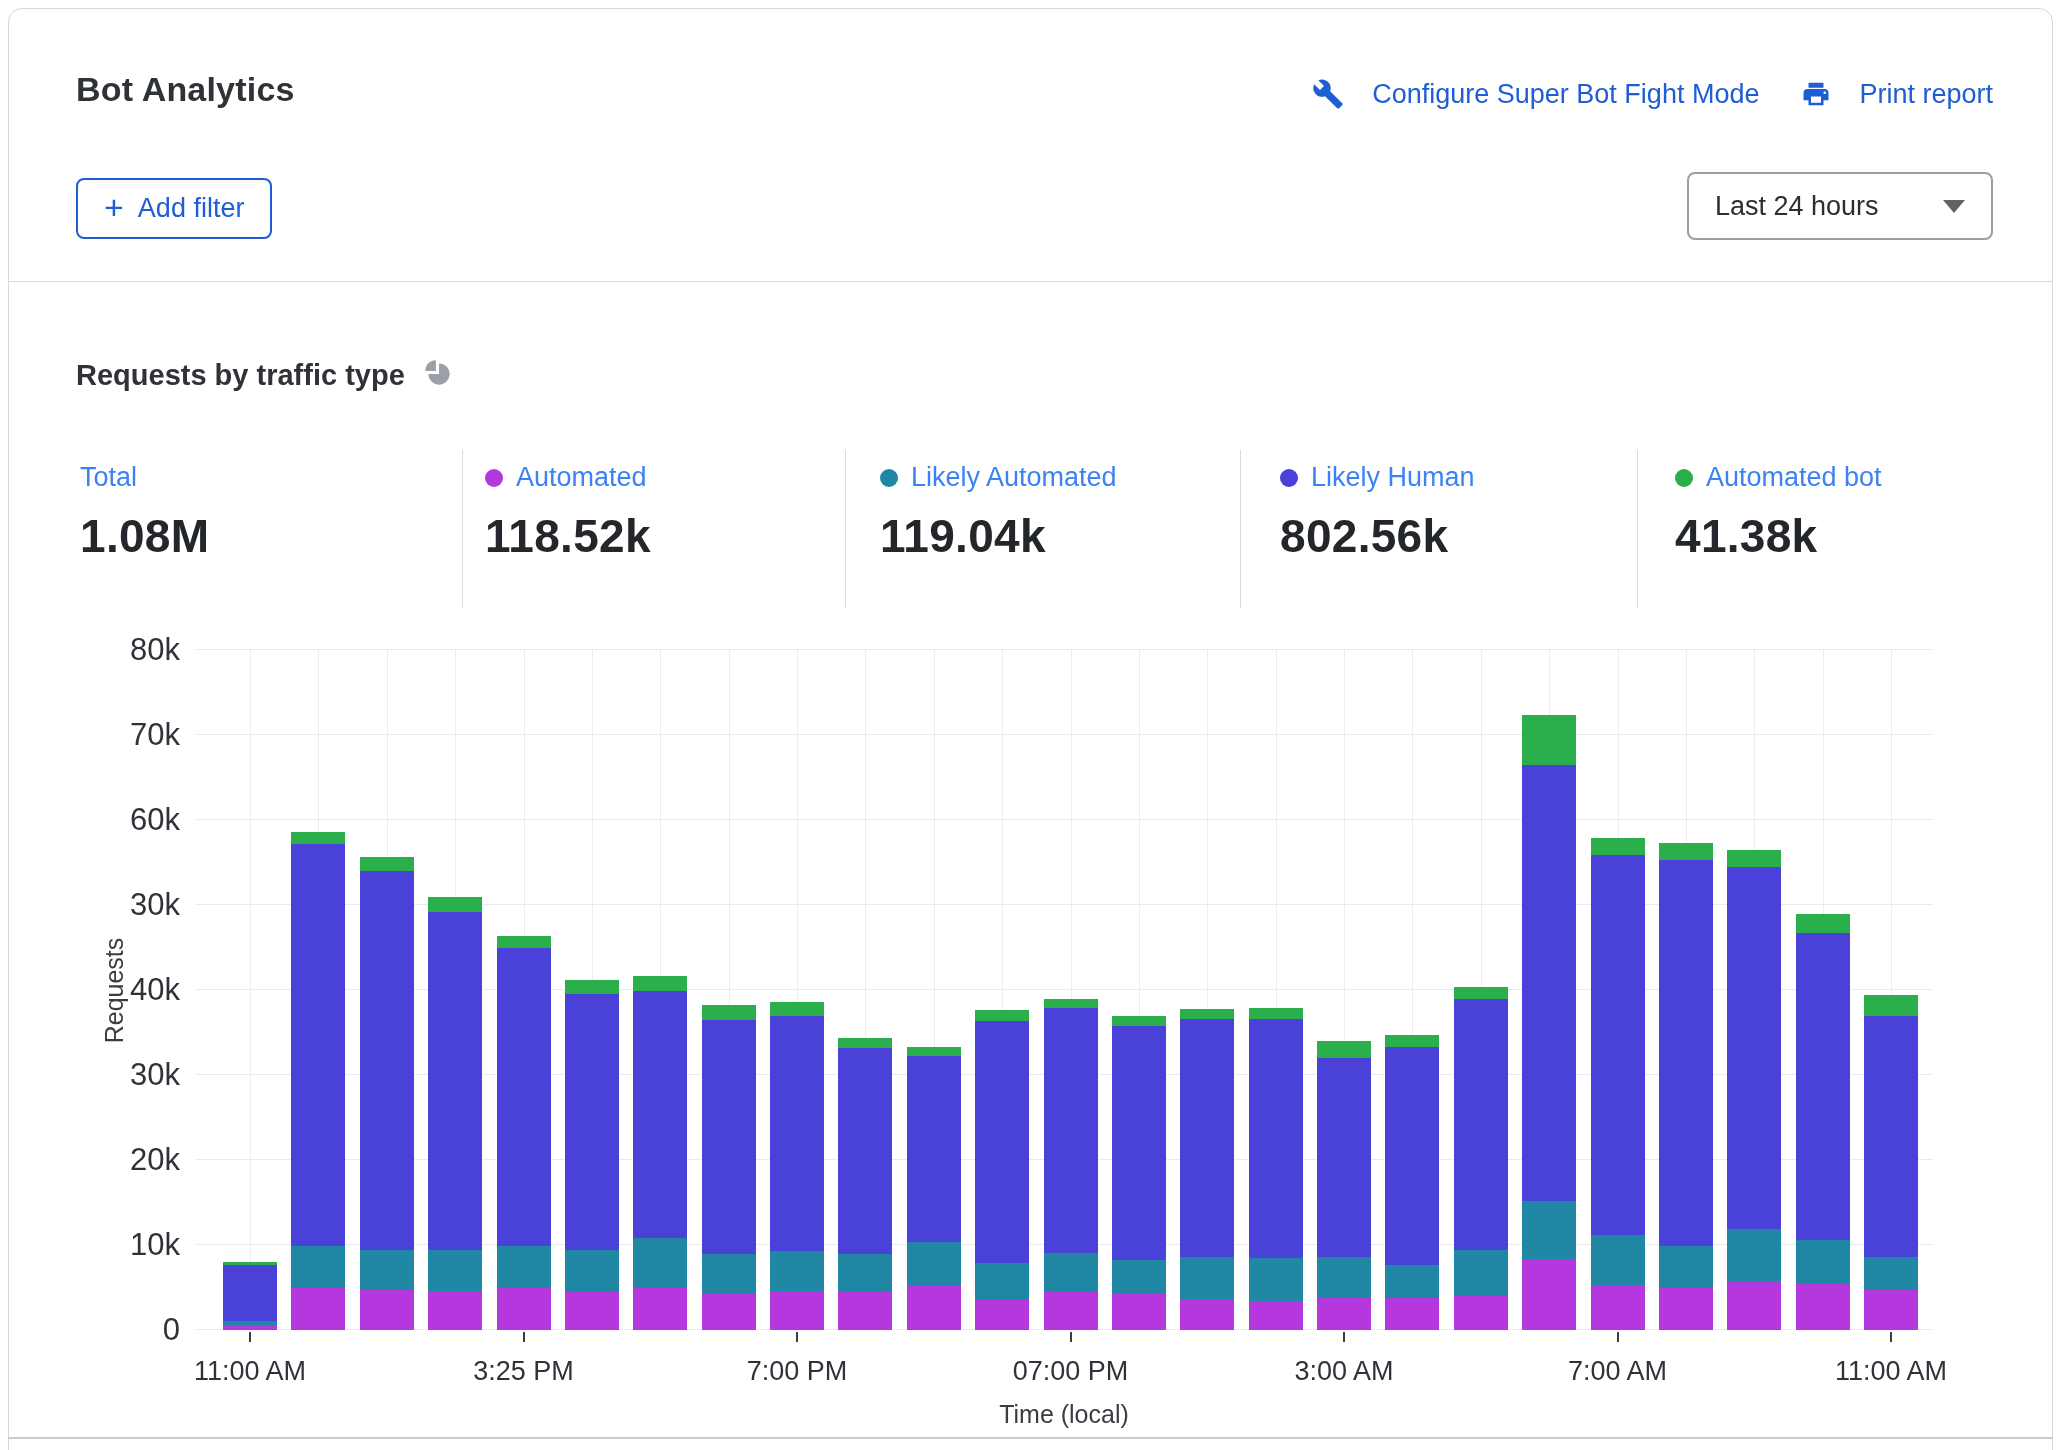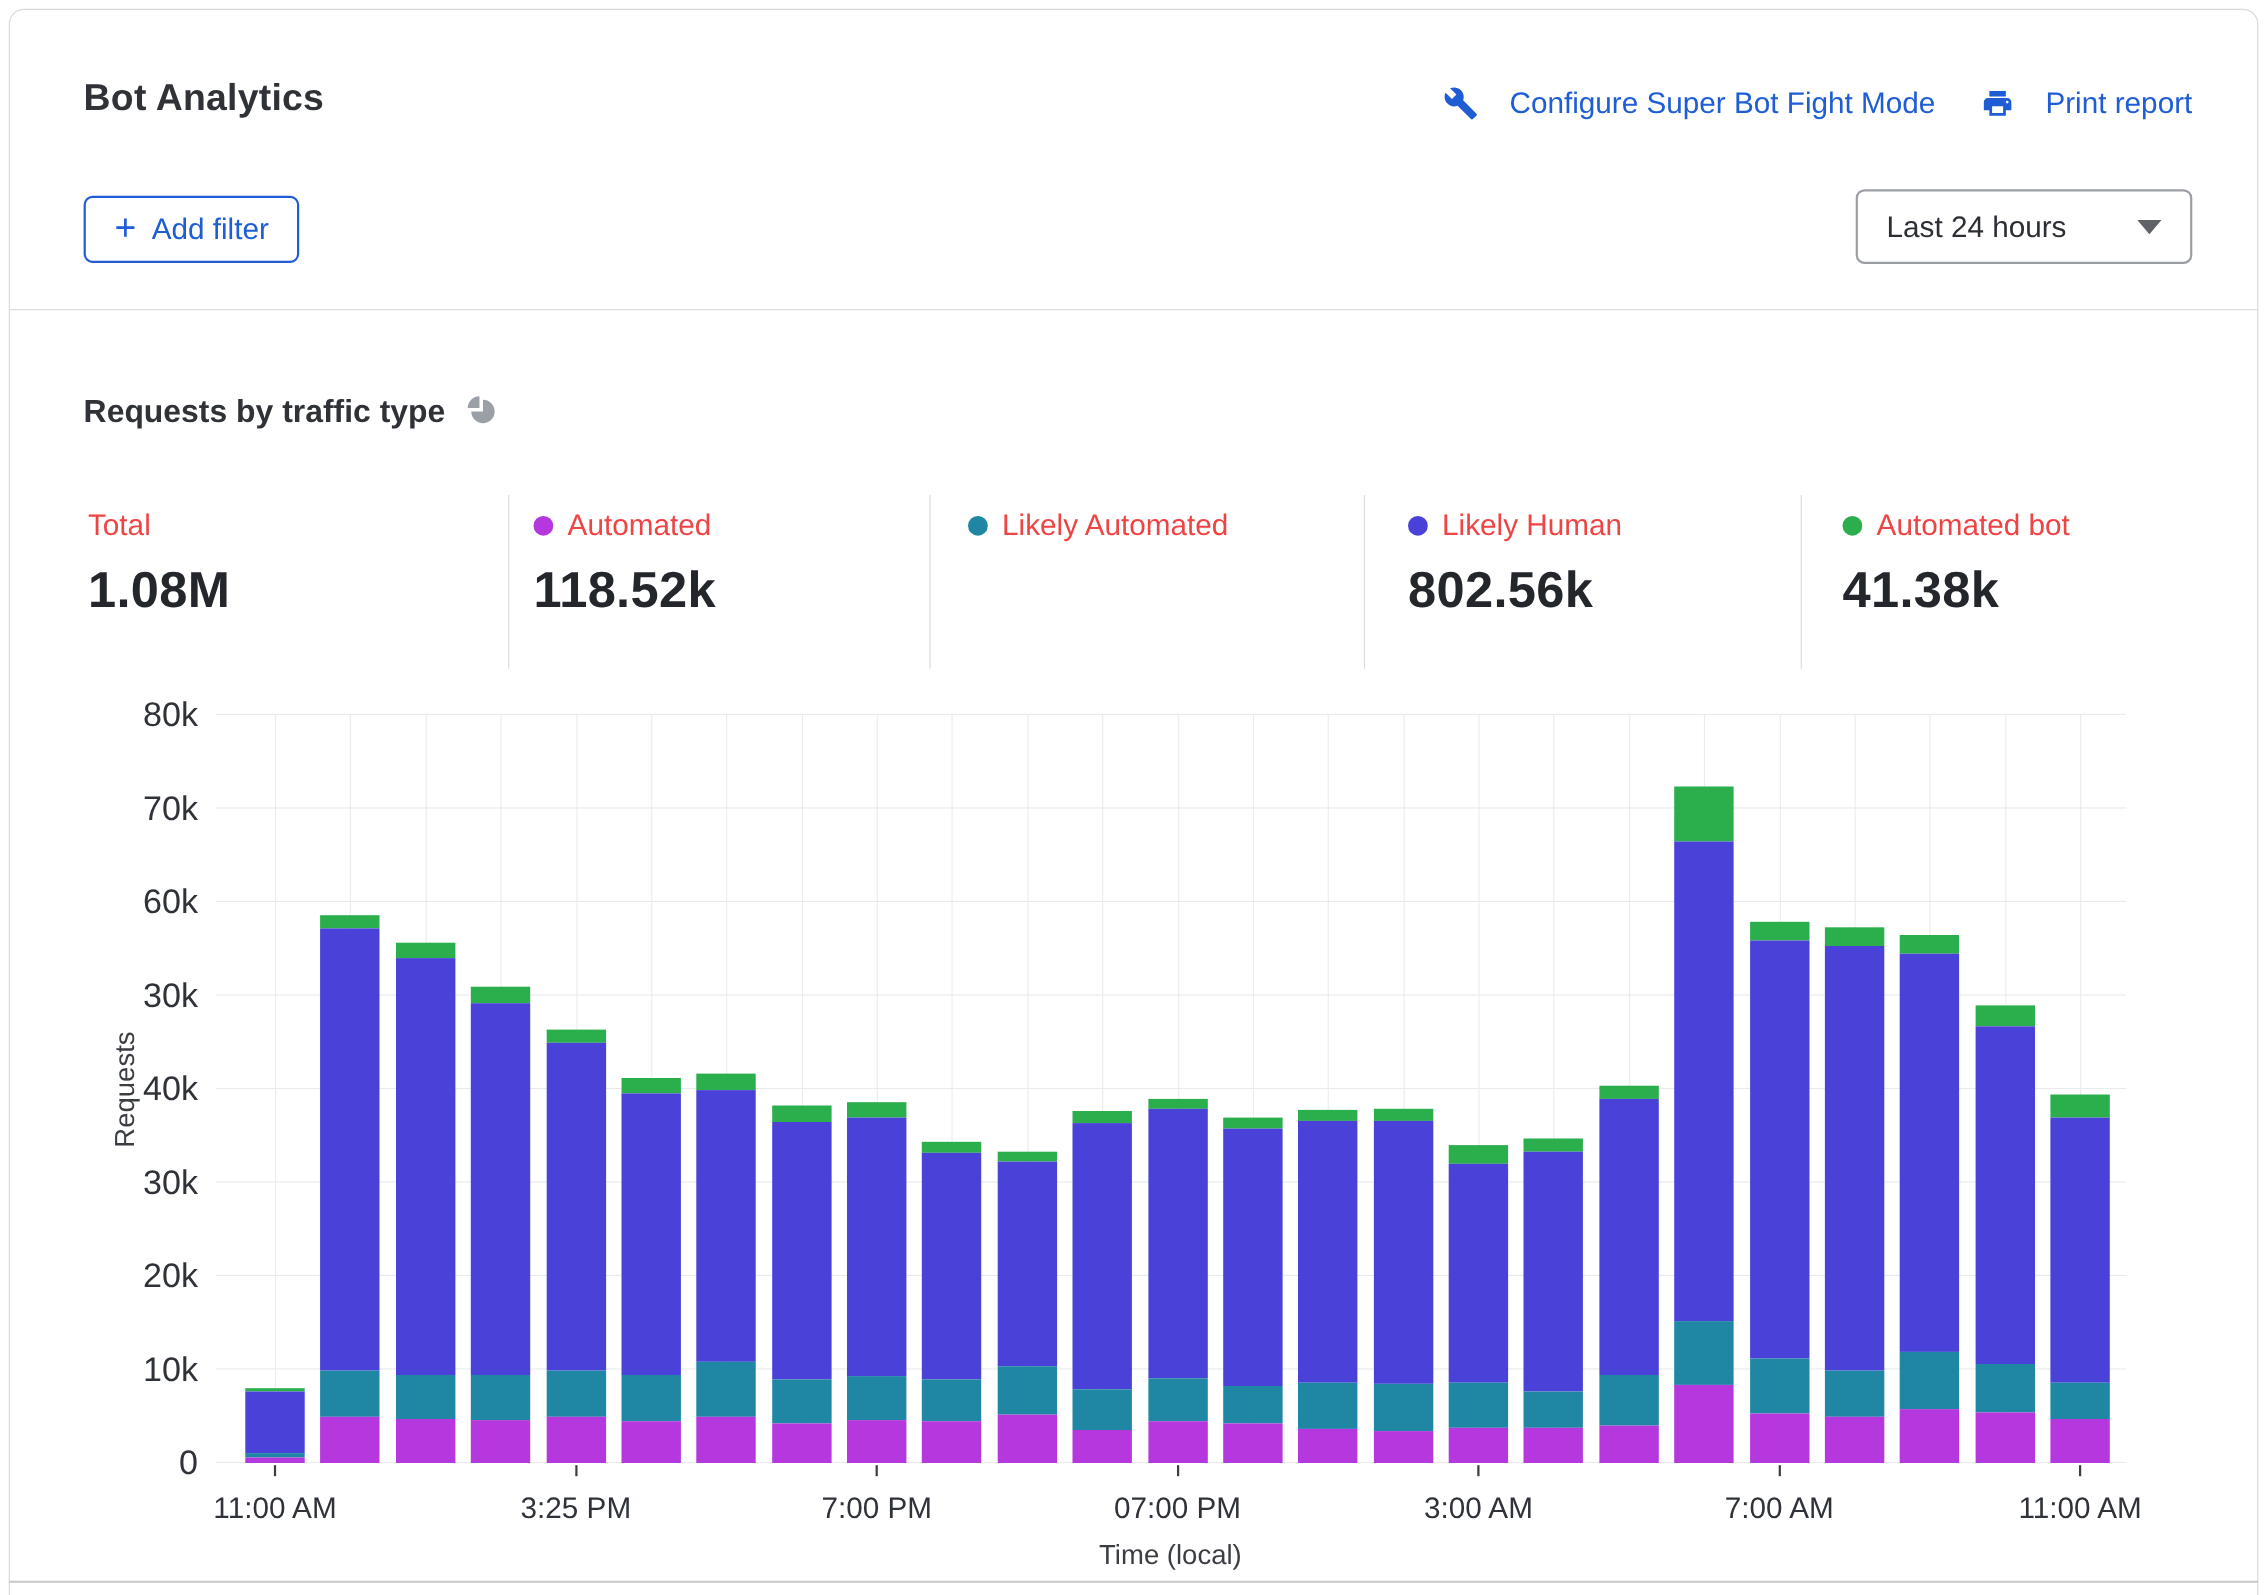--- a/index.html
+++ b/index.html
@@ -27,21 +27,21 @@
   .time-select { position:absolute; top:172px; right:69px; width:306px; height:68px;
     border:2px solid #9b9ea3; border-radius:8px; background:#fff; display:flex; align-items:center;
     padding:0 26px; font-size:27px; color:#2b2e33; cursor:pointer; }
   .time-select .caret { margin-left:auto; width:0; height:0; border-left:11px solid transparent;
     border-right:11px solid transparent; border-top:13px solid #5f6368; }
 
   .section-heading { position:absolute; left:76px; top:356px; display:flex; align-items:center; gap:16px; }
   .section-heading .txt { font-size:29px; font-weight:700; color:#2f3237; }
 
   .stat { position:absolute; top:462px; }
-  .stat .lab { display:flex; align-items:center; gap:13px; font-size:27px; color:#ef4444; }
+  .stat .lab { display:flex; align-items:center; gap:13px; font-size:27px; color:#3b82f6; }
   .dot { width:18px; height:18px; border-radius:50%; flex:0 0 auto; }
   .c-automated { background:#b438dd; }
   .c-likely-automated { background:#1f87a3; }
   .c-likely-human { background:#4a41d9; }
   .c-verified-bot { background:#2bae4c; }
   .stat .val { margin-top:16px; font-size:46px; font-weight:700; color:#23262b; letter-spacing:.3px; }
   .stat-divider { position:absolute; top:450px; width:1px; height:158px; background:#d9dadd; }
 
   
   #plot { position:absolute; left:196px; top:650px; width:1737px; height:680px; }
@@ -116,20 +116,21 @@
         <span>Automated</span>
       </div>
     <div class="val">118.52k</div>
   </div>
   <div class="stat-divider" style="left:845px"></div>
   <div class="stat" style="left:880px">
     <div class="lab">
         <span class="dot c-likely-automated"></span>
         <span>Likely Automated</span>
       </div>
+    <div class="val">119.04k</div>
   </div>
   <div class="stat-divider" style="left:1240px"></div>
   <div class="stat" style="left:1280px">
     <div class="lab">
         <span class="dot c-likely-human"></span>
         <span>Likely Human</span>
       </div>
     <div class="val">802.56k</div>
   </div>
   <div class="stat-divider" style="left:1637px"></div>

